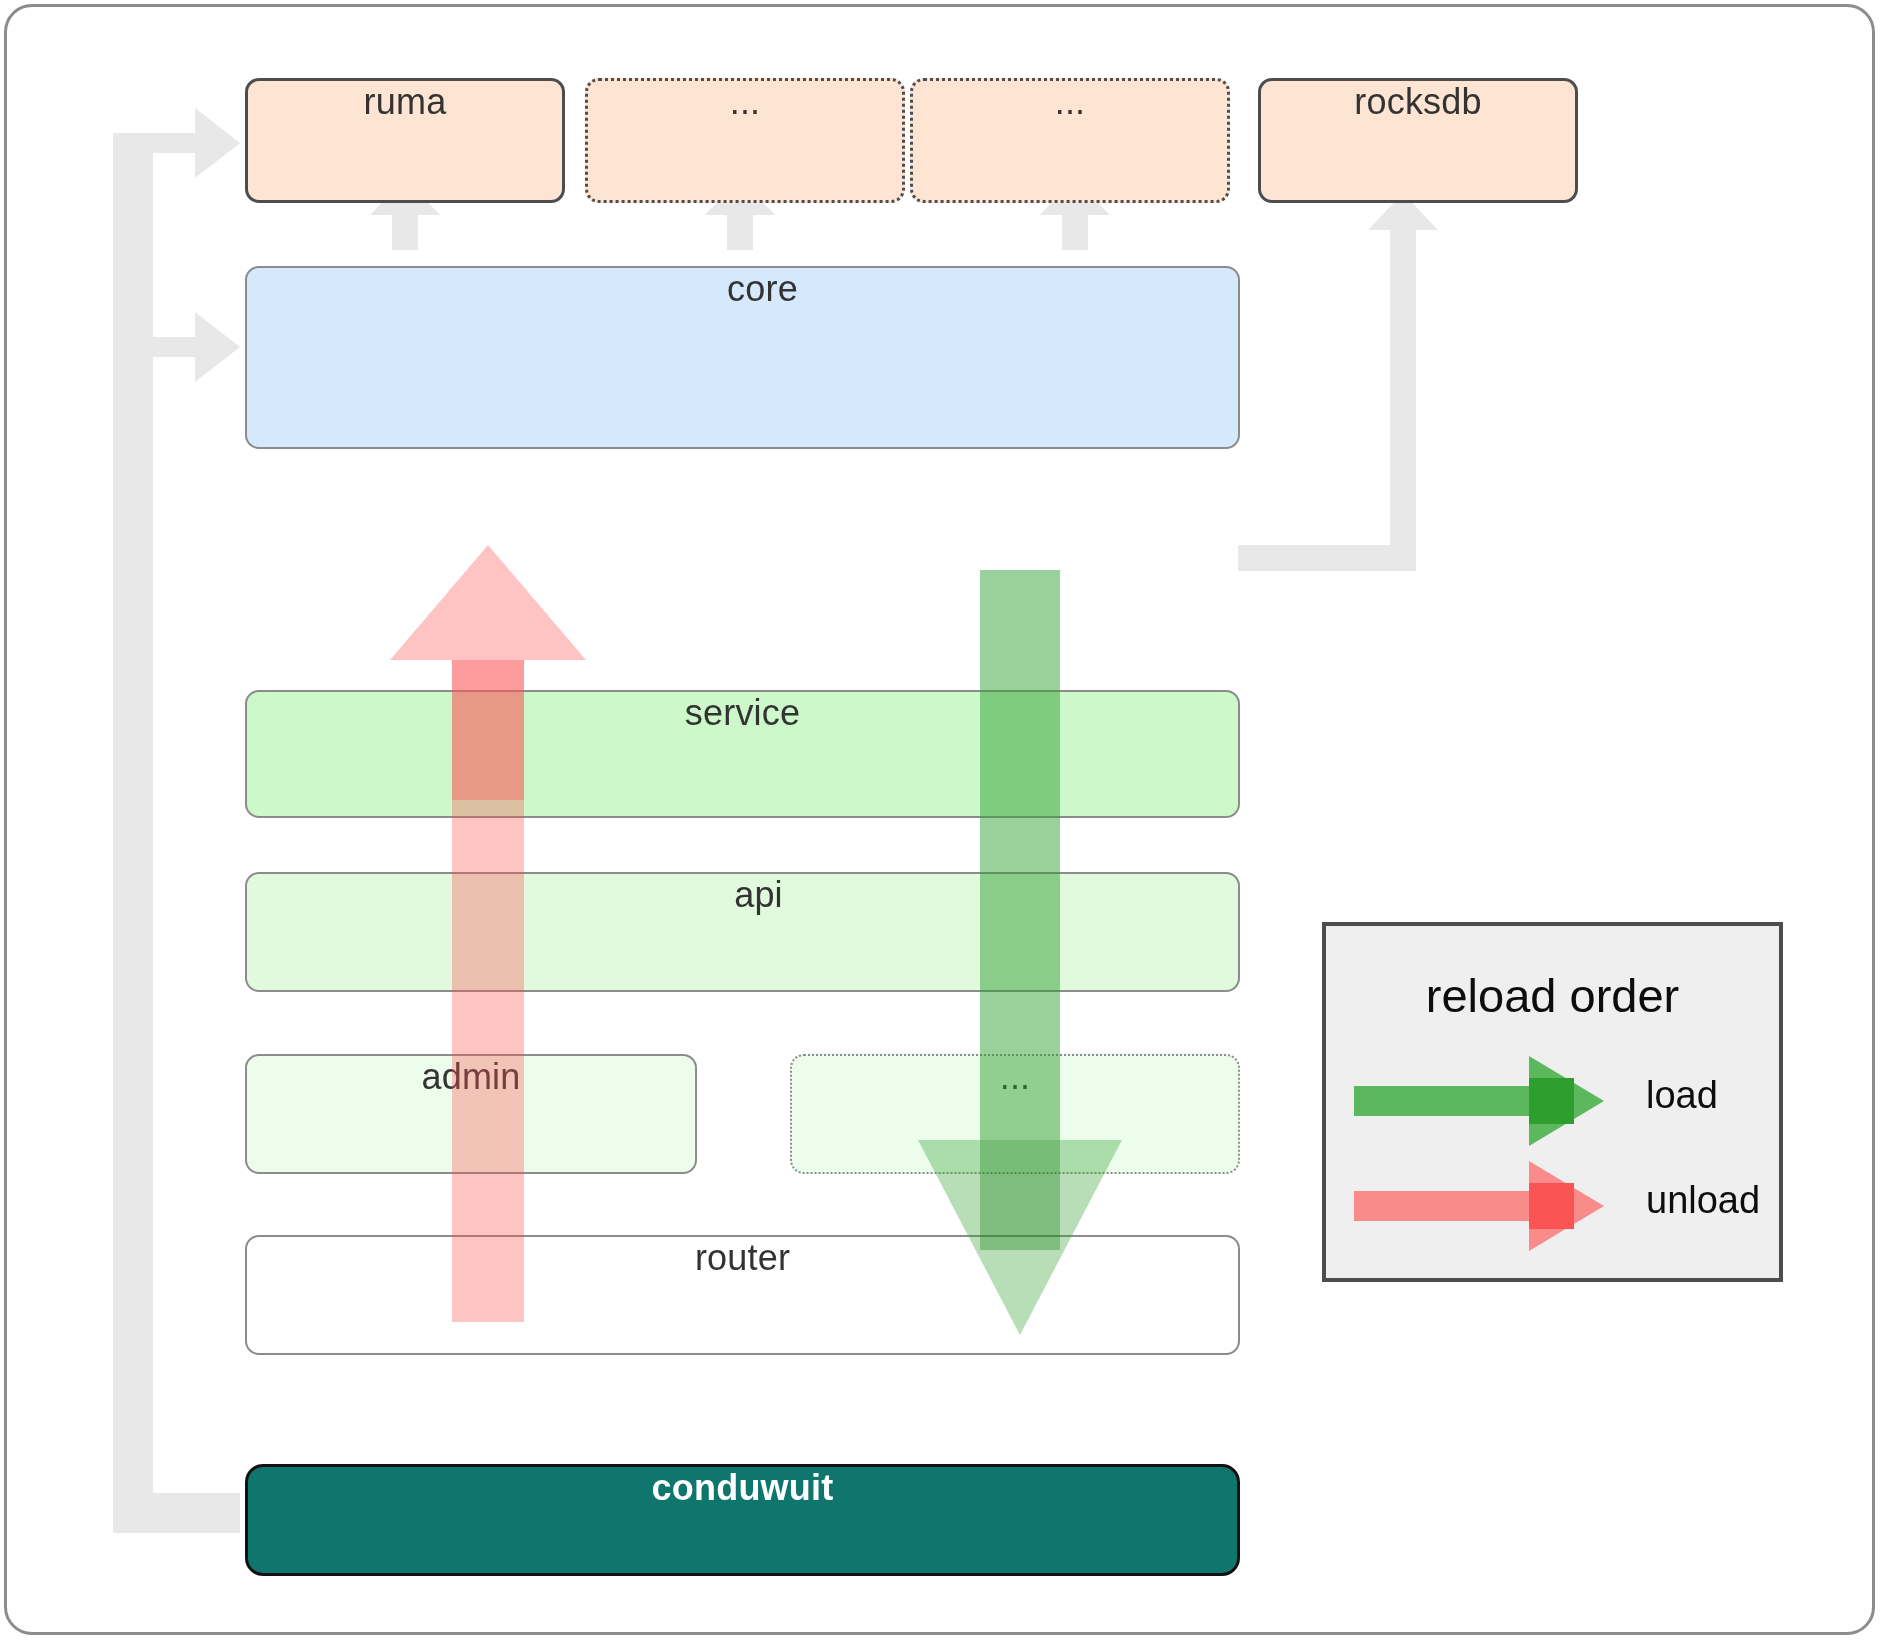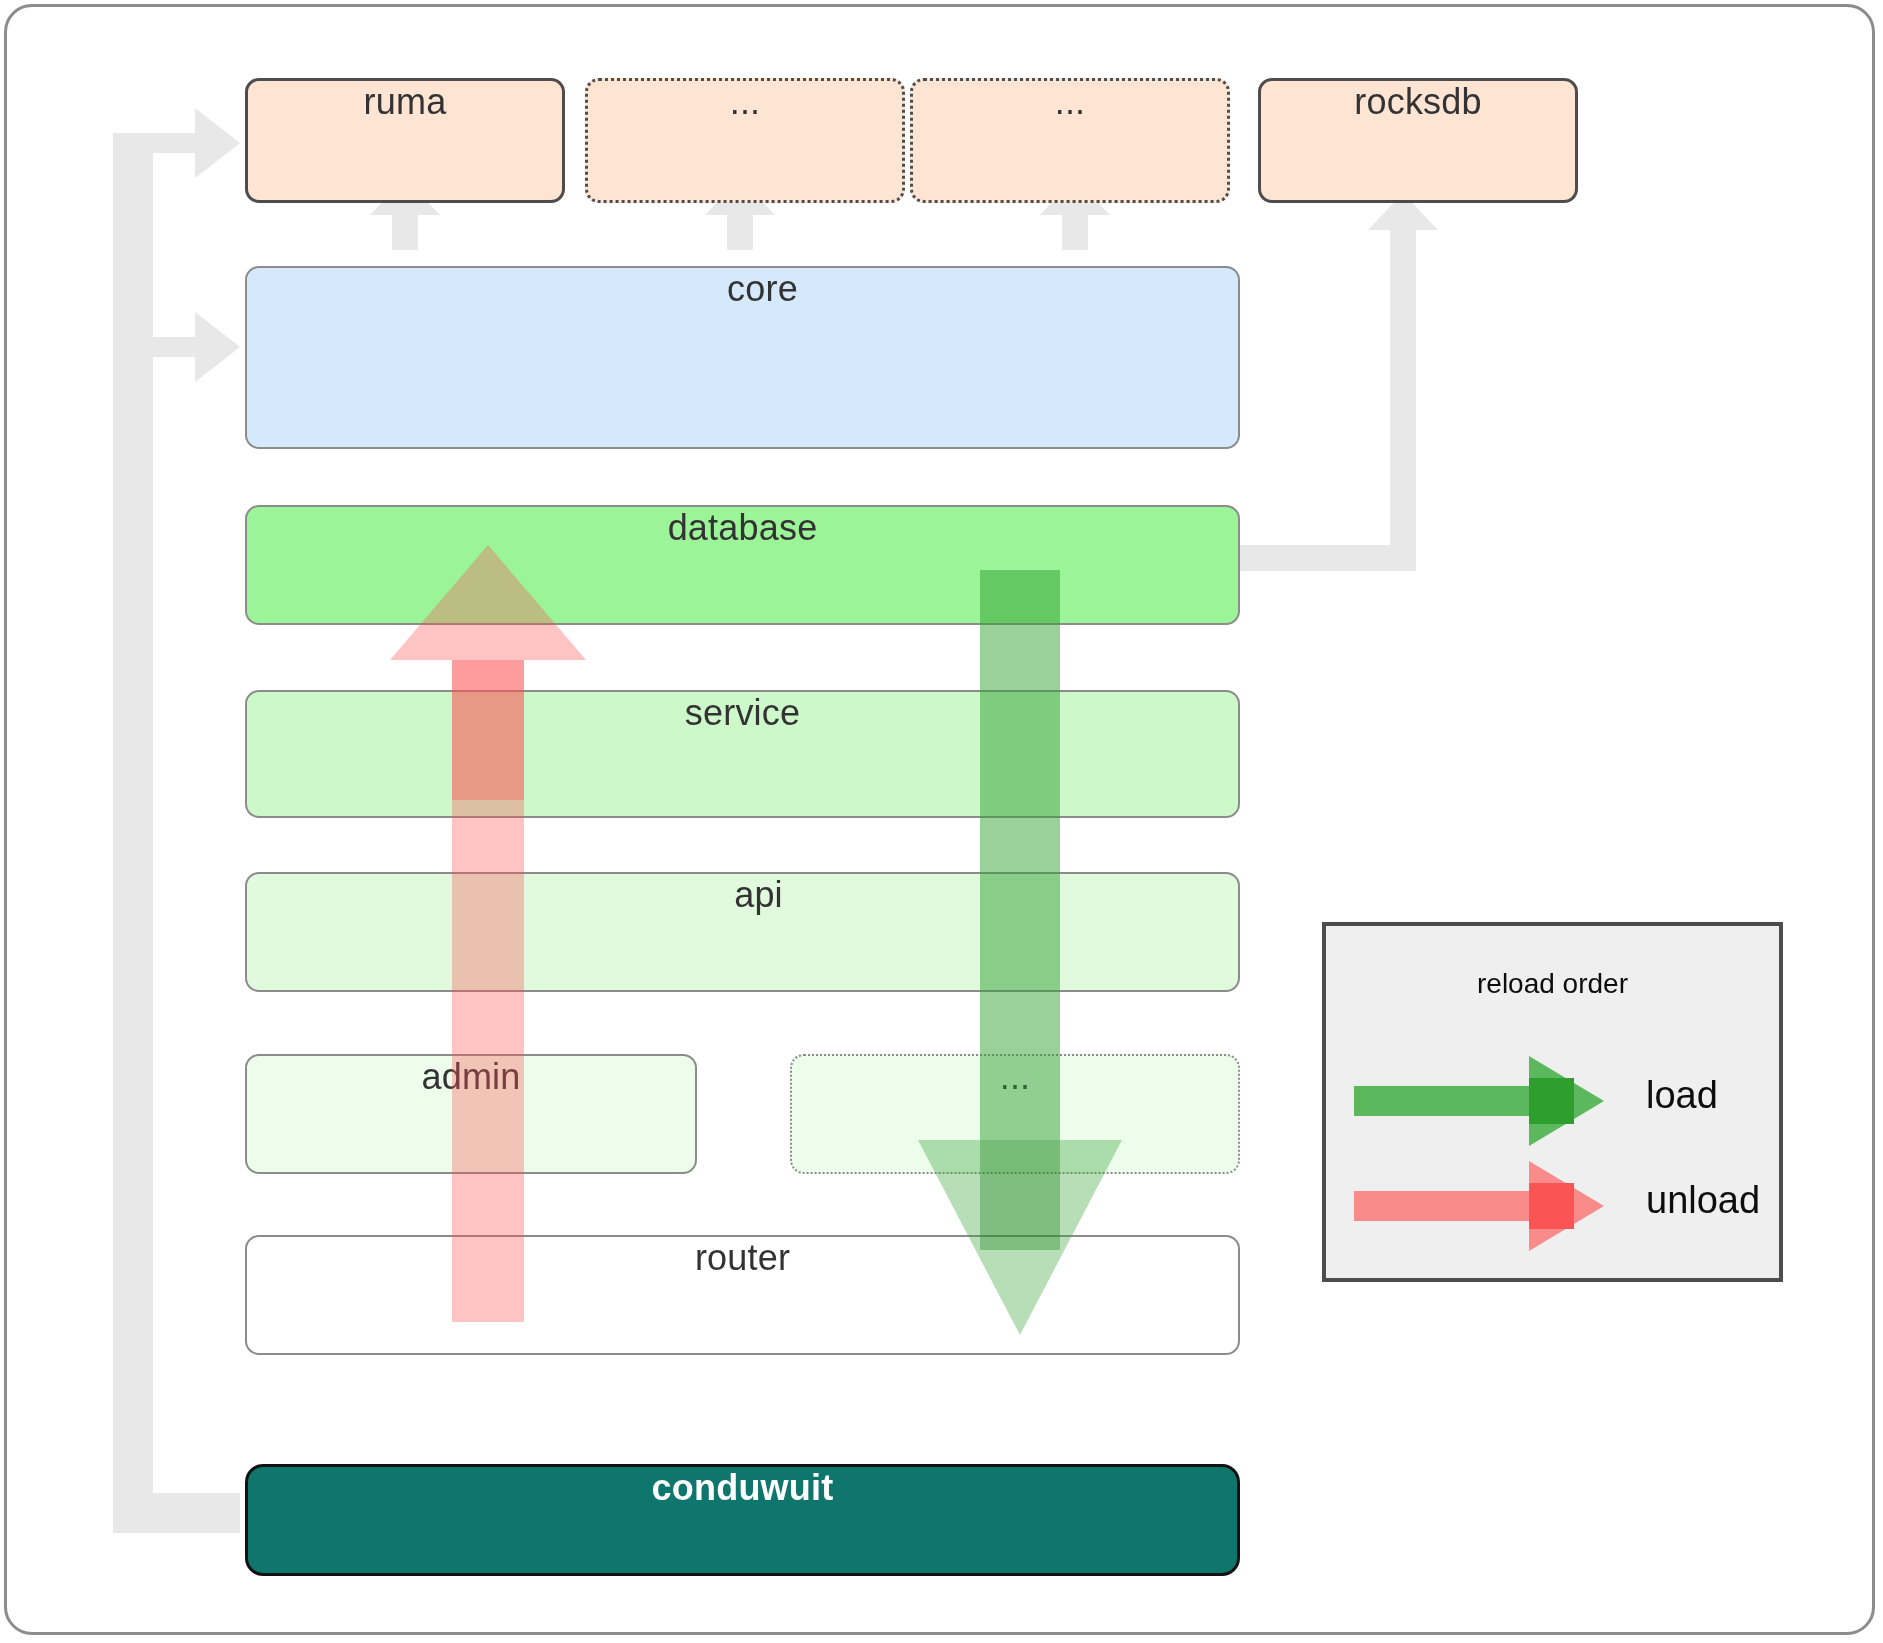--- a/index.html
+++ b/index.html
@@ -103,21 +103,21 @@
     box-sizing: border-box;
     background: #efefef;
     border: 4px solid #4d4d4d;
   }
   #legend-title {
     position: absolute;
     left: 0;
     top: 42px;
     width: 100%;
     text-align: center;
-    font-size: 28px;
+    font-size: 47px;
     color: #0d0d0d;
   }
   .legend-row {
     position: absolute;
     left: 0;
     width: 100%;
     height: 90px;
   }
   .legend-label {
     position: absolute;
@@ -170,23 +170,20 @@
   </div>
 
   <div class="node node-peach" style="left:1258px; top:78px; width:320px; height:125px;">
     <span>rocksdb</span>
   </div>
 
   <div class="node node-core" style="left:245px; top:266px; width:995px; height:183px;">
     <span>core</span>
   </div>
 
-  <div class="node node-db" style="left:245px; top:505px; width:995px; height:120px;">
-    <span>database</span>
-  </div>
 
   <div class="node node-service" style="left:245px; top:690px; width:995px; height:128px;">
     <span>service</span>
   </div>
 
   <div class="node node-api" style="left:245px; top:872px; width:995px; height:120px;padding-left:32px;">
     <span>api</span>
   </div>
 
   <div class="node node-admin" style="left:245px; top:1054px; width:452px; height:120px;">

